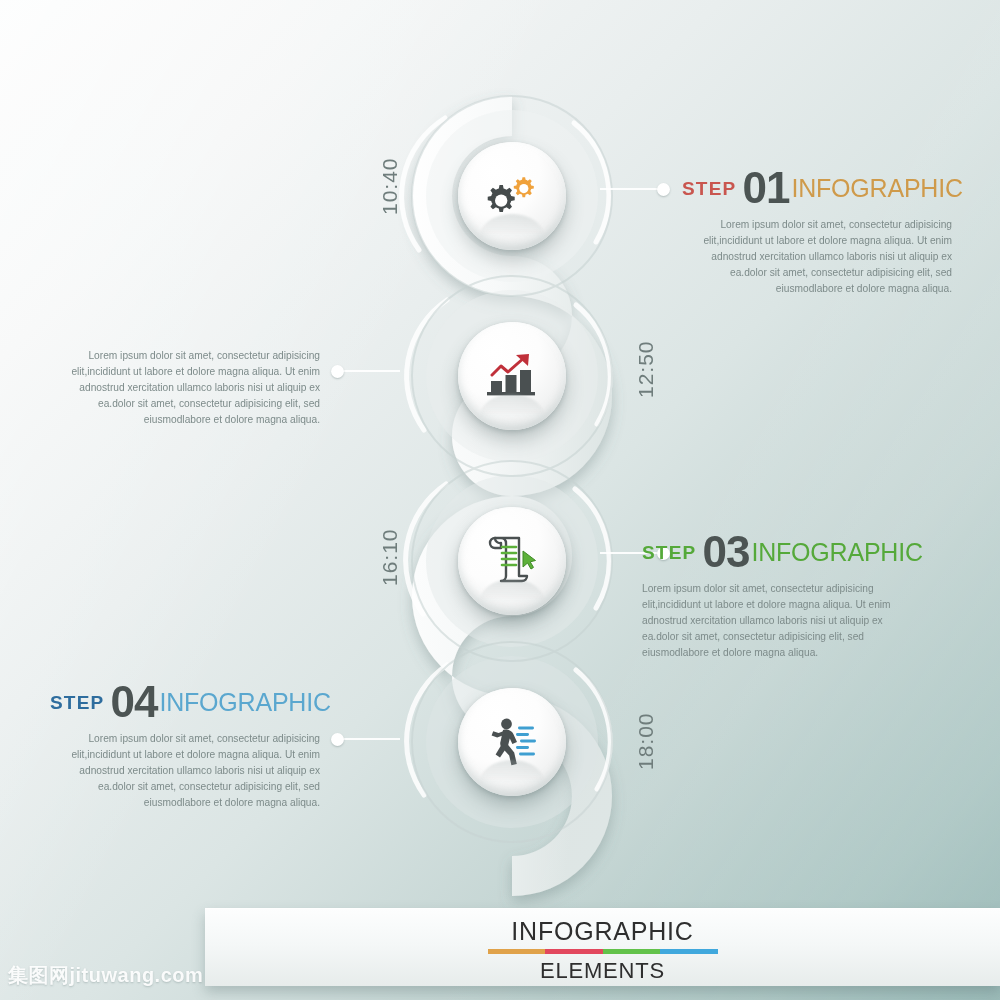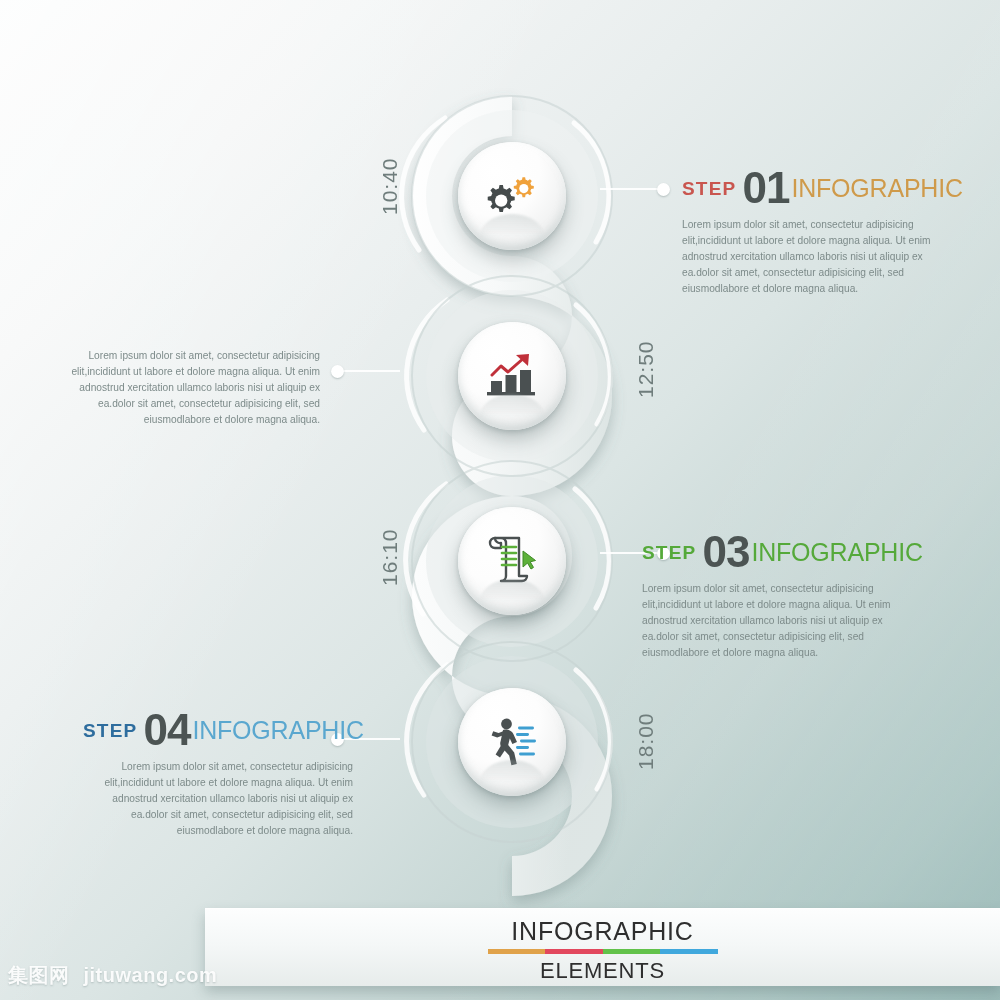--- a/index.html
+++ b/index.html
@@ -79,21 +79,21 @@
   .f-top{font-size:25px;color:#2e2e2e;letter-spacing:0.8px;line-height:30px;}
   .f-bot{font-size:22px;color:#2e2e2e;letter-spacing:0.8px;line-height:27px;}
   .f-bar{width:230px;height:5px;margin:3px auto 3px auto;display:flex;}
   .f-bar span{flex:1;height:100%;}
   
   #wm{
     position:absolute;left:8px;top:962px;font-size:20px;font-weight:bold;
     color:rgba(255,255,255,0.92);letter-spacing:0.5px;white-space:nowrap;
     text-shadow:0 1px 2px rgba(100,120,120,0.35);
   }
-  #wm .cn{margin-right:14px;}
+  #wm .cn{margin-right:0;}
 </style>
 </head>
 <body>
 
 <div id="stage">
 
   <div id="ribbon-layer">
     <svg width="1000" height="1000" viewBox="0 0 1000 1000">
       <defs>
         <linearGradient id="gRib" x1="0" y1="0" x2="1" y2="0.4">
@@ -235,39 +235,39 @@
         <rect x="35" y="10.5" width="16" height="3" rx="1.4"></rect>
         <rect x="33" y="17" width="13" height="3" rx="1.4"></rect>
         <rect x="37" y="23.5" width="16" height="3" rx="1.4"></rect>
         <rect x="33" y="30" width="13" height="3" rx="1.4"></rect>
         <rect x="36" y="36.5" width="16" height="3" rx="1.4"></rect>
       </g>
     </svg>
     <div class="reflect"></div>
   </div>
 
-  <div class="stepblock right" style="left:682px;top:166px;">
+  <div class="stepblock right" style="left:682px;top:166px;text-align:right;">
     <div class="head">
       <span class="kw-step" style="color:#c9564f">STEP</span><span class="kw-num">01</span><span class="kw-info" style="color:#cf9a4a">INFOGRAPHIC</span>
     </div>
     <div class="body-copy">Lorem ipsum dolor sit amet, consectetur adipisicing elit,incididunt ut labore et dolore magna aliqua. Ut enim adnostrud xercitation ullamco laboris nisi ut aliquip ex ea.dolor sit amet, consectetur adipisicing elit, sed eiusmodlabore et dolore magna aliqua.</div>
   </div>
 
   <div class="stepblock left" style="left:50px;top:348px;">
     <div class="body-copy">Lorem ipsum dolor sit amet, consectetur adipisicing elit,incididunt ut labore et dolore magna aliqua. Ut enim adnostrud xercitation ullamco laboris nisi ut aliquip ex ea.dolor sit amet, consectetur adipisicing elit, sed eiusmodlabore et dolore magna aliqua.</div>
   </div>
 
   <div class="stepblock right" style="left:642px;top:530px;">
     <div class="head">
       <span class="kw-step" style="color:#55a93a">STEP</span><span class="kw-num">03</span><span class="kw-info" style="color:#55a93a">INFOGRAPHIC</span>
     </div>
     <div class="body-copy">Lorem ipsum dolor sit amet, consectetur adipisicing elit,incididunt ut labore et dolore magna aliqua. Ut enim adnostrud xercitation ullamco laboris nisi ut aliquip ex ea.dolor sit amet, consectetur adipisicing elit, sed eiusmodlabore et dolore magna aliqua.</div>
   </div>
 
-  <div class="stepblock left" style="left:50px;top:708px;margin-left:33px;">
+  <div class="stepblock left" style="left:50px;top:680px;">
     <div class="head">
       <span class="kw-step" style="color:#2e6d9e">STEP</span><span class="kw-num">04</span><span class="kw-info" style="color:#5aa7cf">INFOGRAPHIC</span>
     </div>
     <div class="body-copy">Lorem ipsum dolor sit amet, consectetur adipisicing elit,incididunt ut labore et dolore magna aliqua. Ut enim adnostrud xercitation ullamco laboris nisi ut aliquip ex ea.dolor sit amet, consectetur adipisicing elit, sed eiusmodlabore et dolore magna aliqua.</div>
   </div>
 
   <div id="footer">
     <div class="f-in">
       <div class="f-top">INFOGRAPHIC</div>
       <div class="f-bar">

